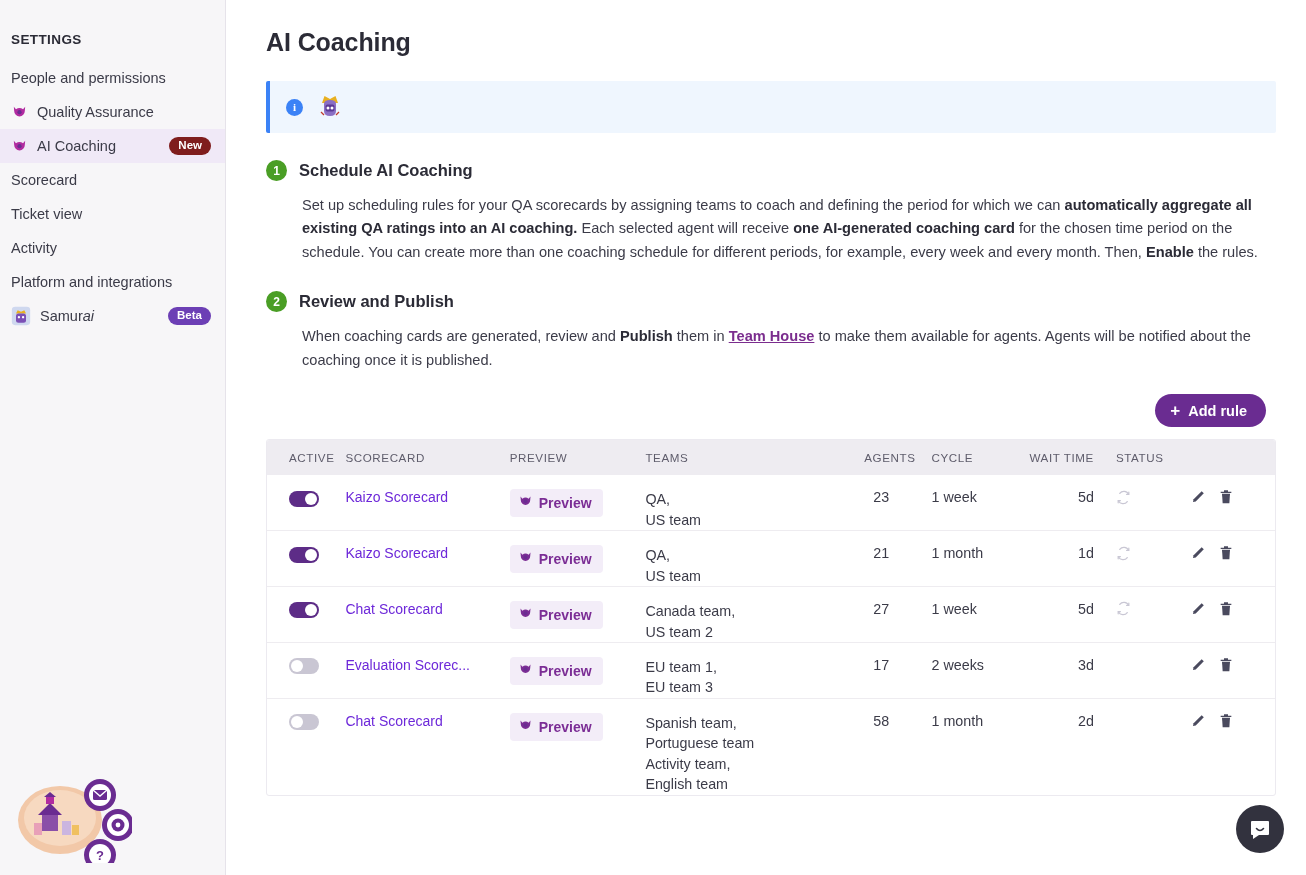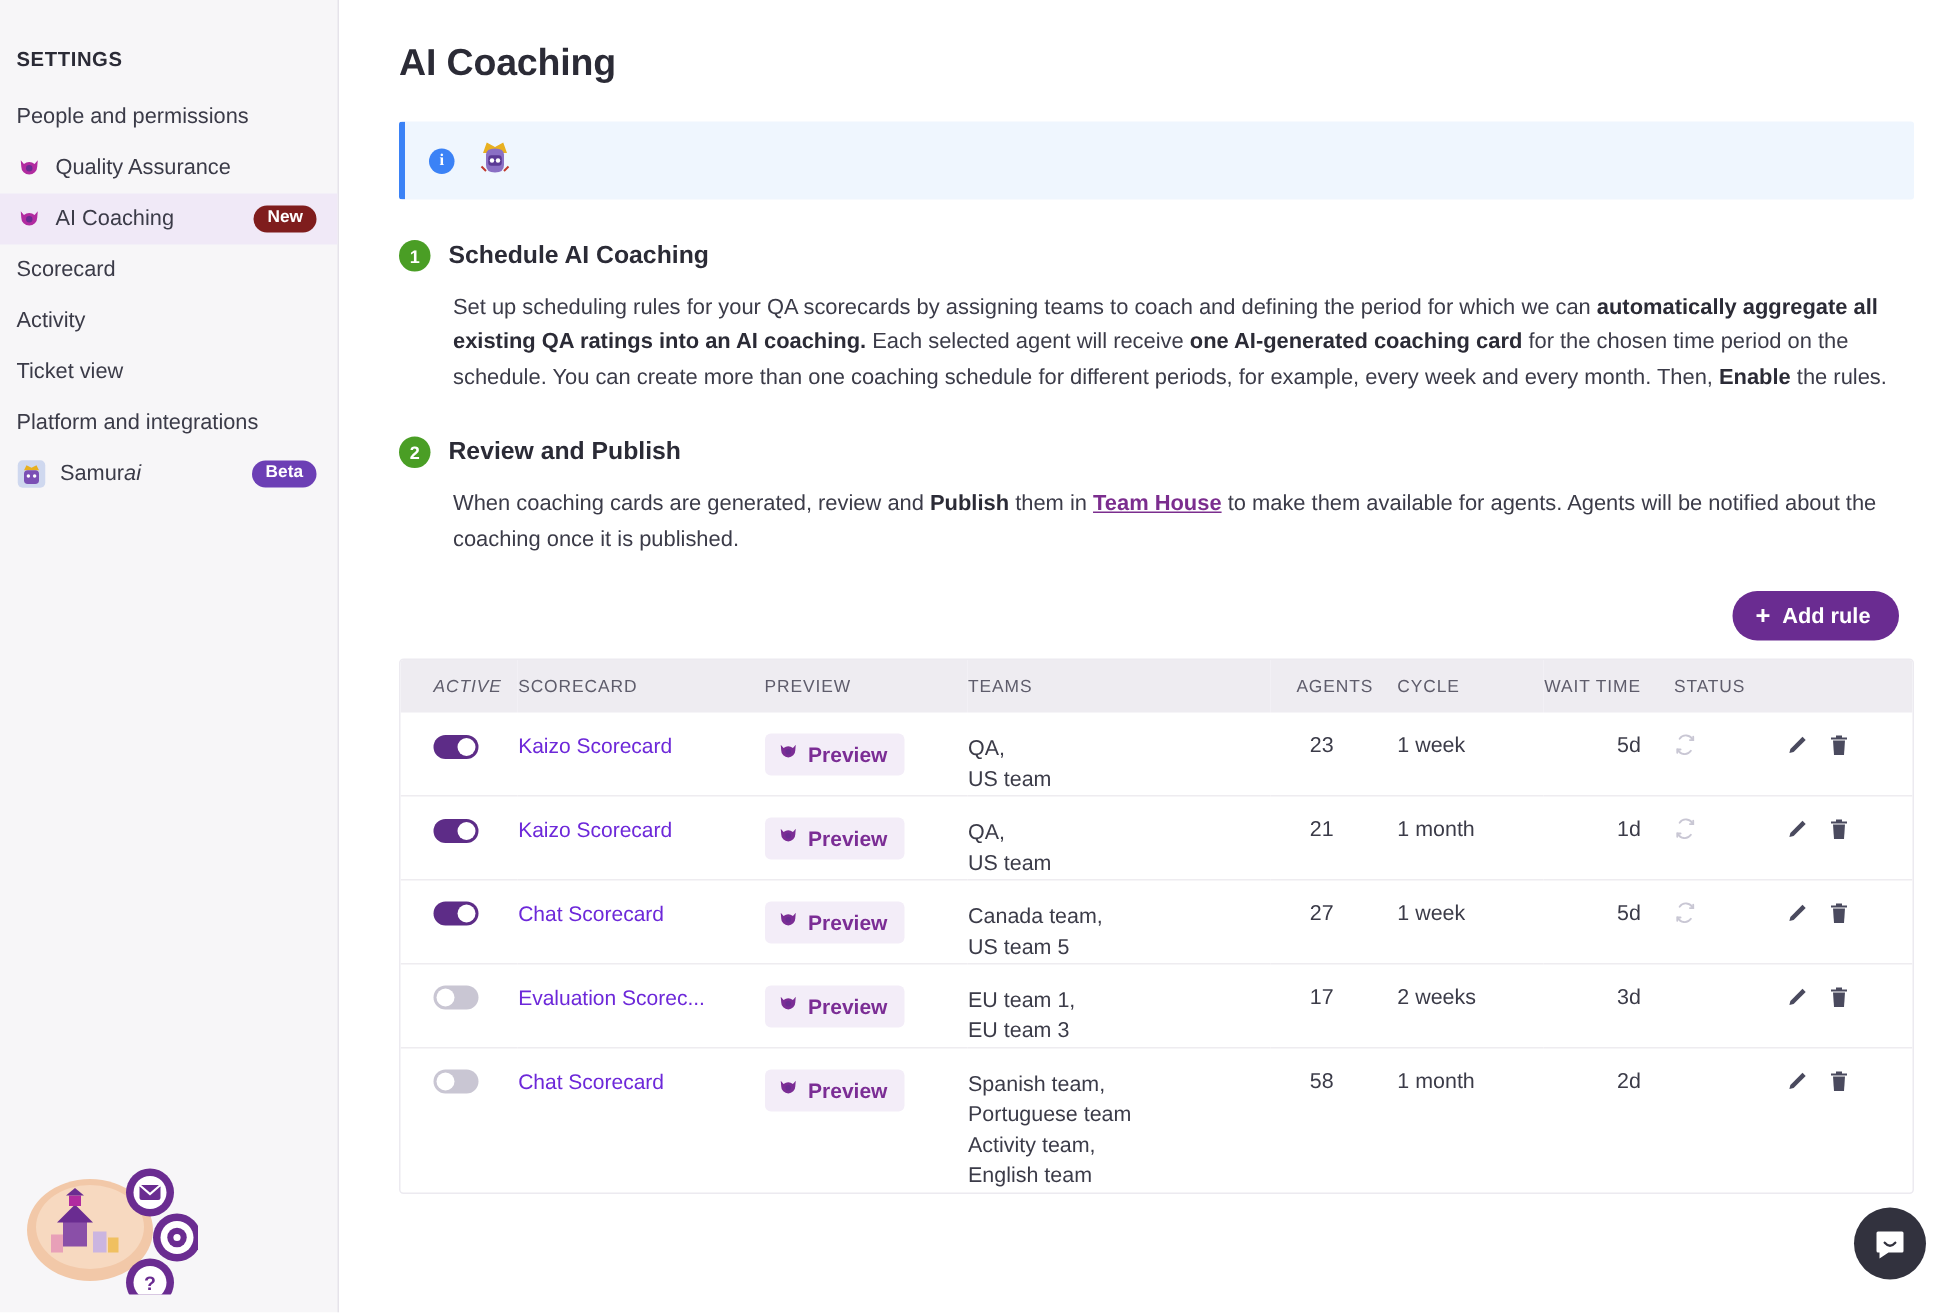--- a/index.html
+++ b/index.html
@@ -112,21 +112,21 @@
   thead th {
     background: #eeecf1; color: #5e5c6b;
     font-size: 11.6px; font-weight: normal; letter-spacing: .6px;
     text-transform: uppercase; text-align: left;
     height: 35px; padding: 0 0 0 0; vertical-align: middle;
   }
   tbody td { font-size: 14.3px; color: #3b3b48; vertical-align: top; padding-top: 14px; }
   tbody tr { border-top: 1px solid #eeecf0; }
   tbody tr:first-child { border-top: none; }
 
-  .c-active  { width: 74px;  padding-left: 22px; font-style: italic; }
+  .c-active  { width: 74px;  padding-left: 22px; }
   .c-score   { width: 155px; }
   .c-preview { width: 128px; }
   .c-teams   { width: 190px; }
   .c-agents  { width: 80px;  text-align: center; padding-right: 16px; }
   .c-cycle   { width: 92px; }
   .c-wait    { width: 82px;  text-align: right; padding-right: 22px;}
   .c-status  { width: 70px; }
   .c-actions { width: 80px; }
 
   thead .c-agents { text-align: right; padding-right: 16px; }
@@ -198,25 +198,25 @@
         </span>
         <span class="nav-label">AI Coaching</span>
         <span class="badge new">New</span>
       </div>
 
       <div class="nav-item">
         <span class="nav-label">Scorecard</span>
       </div>
 
       <div class="nav-item">
+        <span class="nav-label">Ticket view</span>
+      </div>
+
+      <div class="nav-item">
         <span class="nav-label">Activity</span>
-      </div>
-
-      <div class="nav-item">
-        <span class="nav-label">Ticket view</span>
       </div>
 
       <div class="nav-item">
         <span class="nav-label">Platform and integrations</span>
       </div>
 
       <div class="nav-item">
         <span>
           <svg class="samurai-avatar" viewBox="0 0 24 24">
             <rect x="1" y="1" width="22" height="22" rx="4" fill="#cfd8ef"></rect>
@@ -392,21 +392,21 @@
               <td class="c-preview"><button class="preview-btn">
                   <span><svg width="15" height="15" viewBox="0 0 24 24">
                       <path d="M4 4 L4.5 10 A7.5 7.5 0 0 0 19.5 10 L20 4 L17 7.5 A8 8 0 0 0 7 7.5 Z" fill="#7b2d95"></path>
                       <circle cx="12" cy="11.5" r="3" fill="#6a2c91"></circle>
                     </svg></span>
                   <span>Preview</span>
                 </button></td>
               <td class="c-teams">
                 <div class="teams-cell">
                   <div>Canada team,</div>
-                  <div>US team 5</div>
+                  <div>US team 2</div>
                 </div>
               </td>
               <td class="c-agents agents-cell">27</td>
               <td class="c-cycle cycle-cell">1 week</td>
               <td class="c-wait wait-cell">5d</td>
               <td class="c-status"><span class="icon-btn"><svg width="15" height="15" viewBox="0 0 24 24" fill="none" stroke="#c9c7d4" stroke-width="2" stroke-linecap="round">
                     <path d="M20 7 A8 8 0 0 0 6 5.5"></path>
                     <path d="M17 7 h3.5 V3.5"></path>
                     <path d="M4 17 A8 8 0 0 0 18 18.5"></path>
                     <path d="M7 17 H3.5 V20.5"></path>

